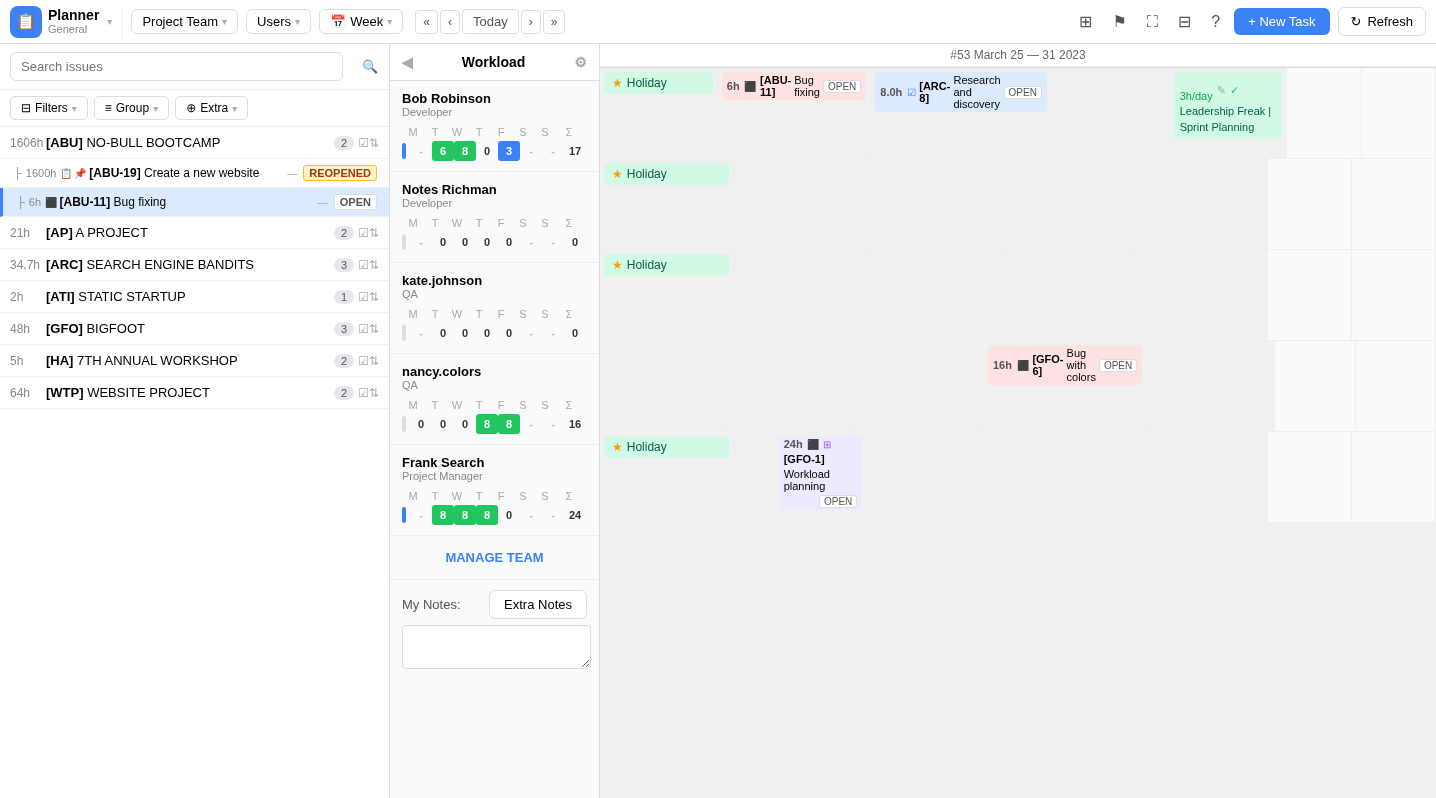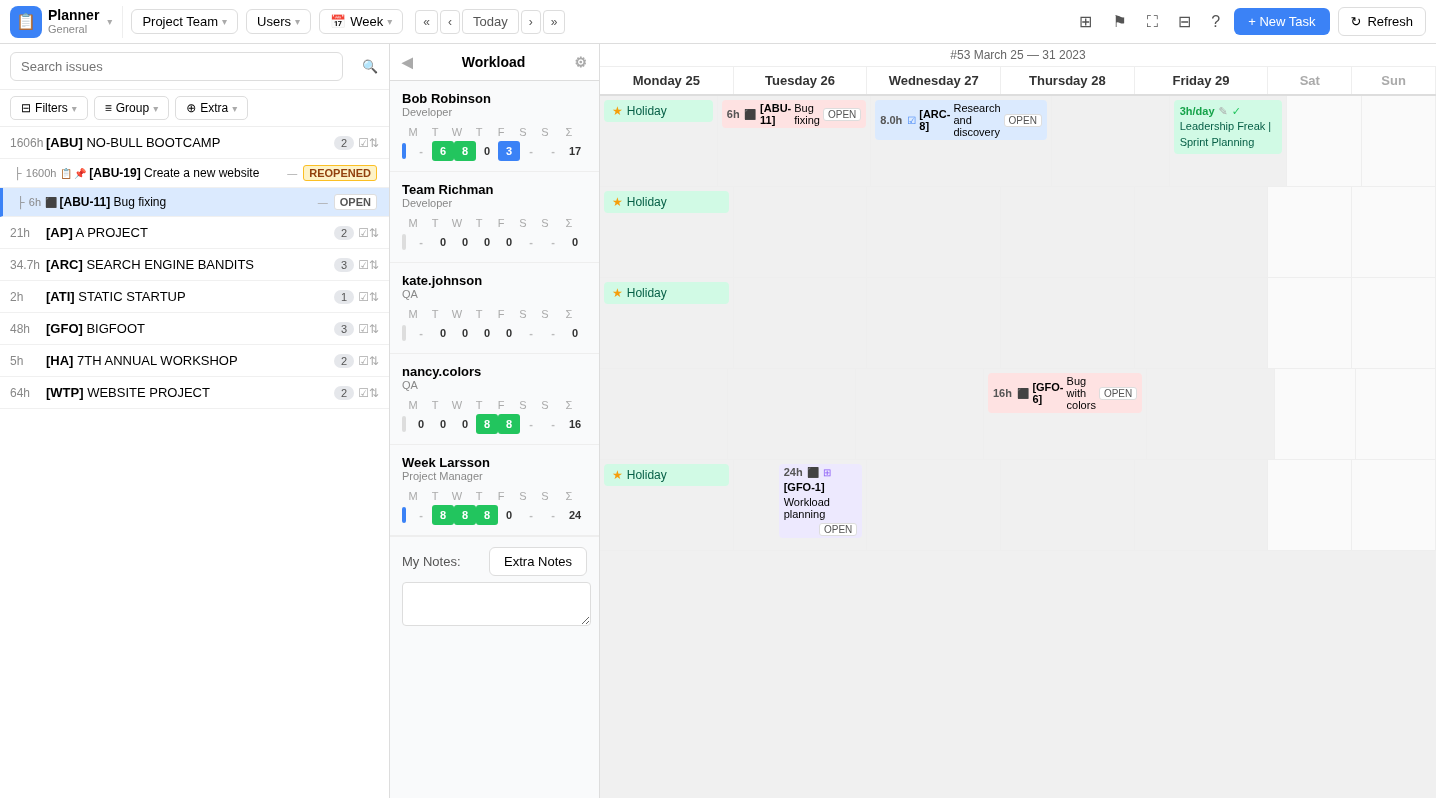--- a/index.html
+++ b/index.html
@@ -220,21 +220,21 @@
     .chip-icon-red { color: #ef4444; font-size: 10px; }
     .chip-icon-blue { color: #3b82f6; font-size: 10px; }
     .chip-icon-purple { color: #8b5cf6; font-size: 10px; }
 
     .leadership-chip {
       background: #d1fae5; border-radius: 4px;
       padding: 4px 6px; font-size: 11px; color: #065f46;
       line-height: 1.4;
     }
     .lc-top { display: flex; align-items: center; gap: 4px; font-size: 11px; }
-    .lc-green { color: #16a34a; font-weight: 700; }
+    .lc-green { color: #16a34a; font-weight: 400; margin-top: 13px; }
     .notes-input {
       flex: 1; border: 1px solid #ddd; border-radius: 4px;
       padding: 6px; font-size: 13px; min-height: 40px; resize: vertical;
       outline: none;
     }
     .save-notes-btn {
       border: 1px solid #ddd; background: #fff; border-radius: 6px;
       padding: 6px 14px; cursor: pointer; font-size: 13px;
     }
   </style>
@@ -431,21 +431,21 @@
               <span class="wg-cell normal">0</span>
               <span class="wg-cell blue">3</span>
               <span class="wg-cell gray">-</span>
               <span class="wg-cell gray">-</span>
               <span class="wg-sigma">17</span>
             </div>
           </div>
         </div>
 
         <div class="user-section">
-          <div class="user-name">Team Richman</div>
+          <div class="user-name">Notes Richman</div>
           <div class="user-role">Developer</div>
           <div class="workload-grid">
             <div class="wg-header">
               <span>M</span>
                 <span>T</span>
                 <span>W</span>
                 <span>T</span>
                 <span>F</span>
                 <span>S</span>
                 <span>S</span>
@@ -515,21 +515,21 @@
               <span class="wg-cell green">8</span>
               <span class="wg-cell green">8</span>
               <span class="wg-cell gray">-</span>
               <span class="wg-cell gray">-</span>
               <span class="wg-sigma">16</span>
             </div>
           </div>
         </div>
 
         <div class="user-section">
-          <div class="user-name">Week Larsson</div>
+          <div class="user-name">Frank Search</div>
           <div class="user-role">Project Manager</div>
           <div class="workload-grid">
             <div class="wg-header">
               <span>M</span>
                 <span>T</span>
                 <span>W</span>
                 <span>T</span>
                 <span>F</span>
                 <span>S</span>
                 <span>S</span>
@@ -542,46 +542,40 @@
               <span class="wg-cell green">8</span>
               <span class="wg-cell green">8</span>
               <span class="wg-cell normal">0</span>
               <span class="wg-cell gray">-</span>
               <span class="wg-cell gray">-</span>
               <span class="wg-sigma">24</span>
             </div>
           </div>
         </div>
 
+        <a class="manage-team" href="#">
+          <span>MANAGE TEAM</span>
+        </a>
 
         <div style="padding:10px 12px;border-top:1px solid #eee;">
           <div style="display:flex;align-items:center;justify-content:space-between;margin-bottom:6px;">
             <span style="font-size:13px;color:#555;">My Notes:</span>
             <button class="save-notes-btn">
               <span>Extra Notes</span>
             </button>
           </div>
           <textarea class="notes-input" rows="2" style=""></textarea>
         </div>
 
       </div>
 
       <div class="calendar-panel">
 
         <div style="background:#fff;border-bottom:1px solid #ddd;">
           <div style="text-align:center;padding:4px;font-size:12px;color:#666;border-bottom:1px solid #eee;">#53 March 25 — 31 2023</div>
-          <div class="cal-days">
-            <div class="cal-day">Monday 25</div>
-            <div class="cal-day">Tuesday 26</div>
-            <div class="cal-day">Wednesday 27</div>
-            <div class="cal-day">Thursday 28</div>
-            <div class="cal-day">Friday 29</div>
-            <div class="cal-day weekend">Sat</div>
-            <div class="cal-day weekend">Sun</div>
-          </div>
         </div>
 
         <div class="cal-body">
 
           <div class="cal-row">
             <div class="cal-cell">
               <div class="holiday-chip">
                 <span class="holiday-star">★</span>
                 <span>Holiday</span>
               </div>

